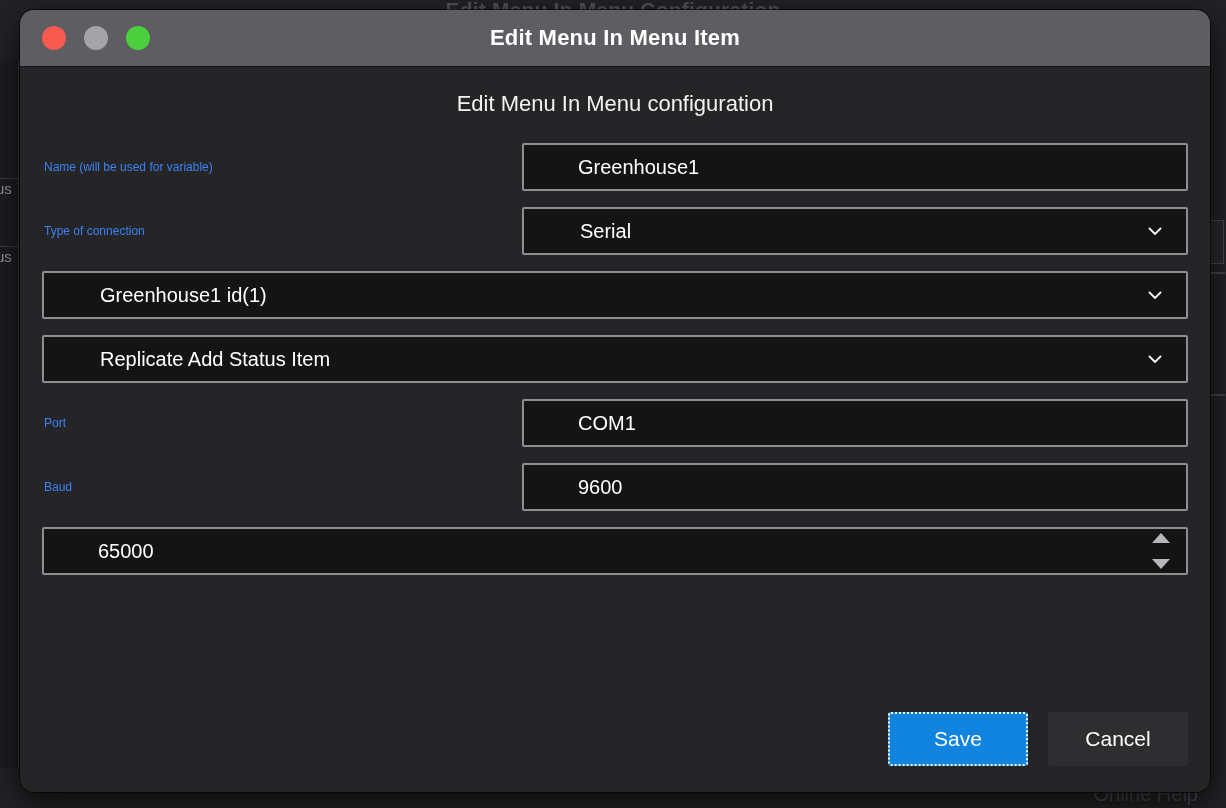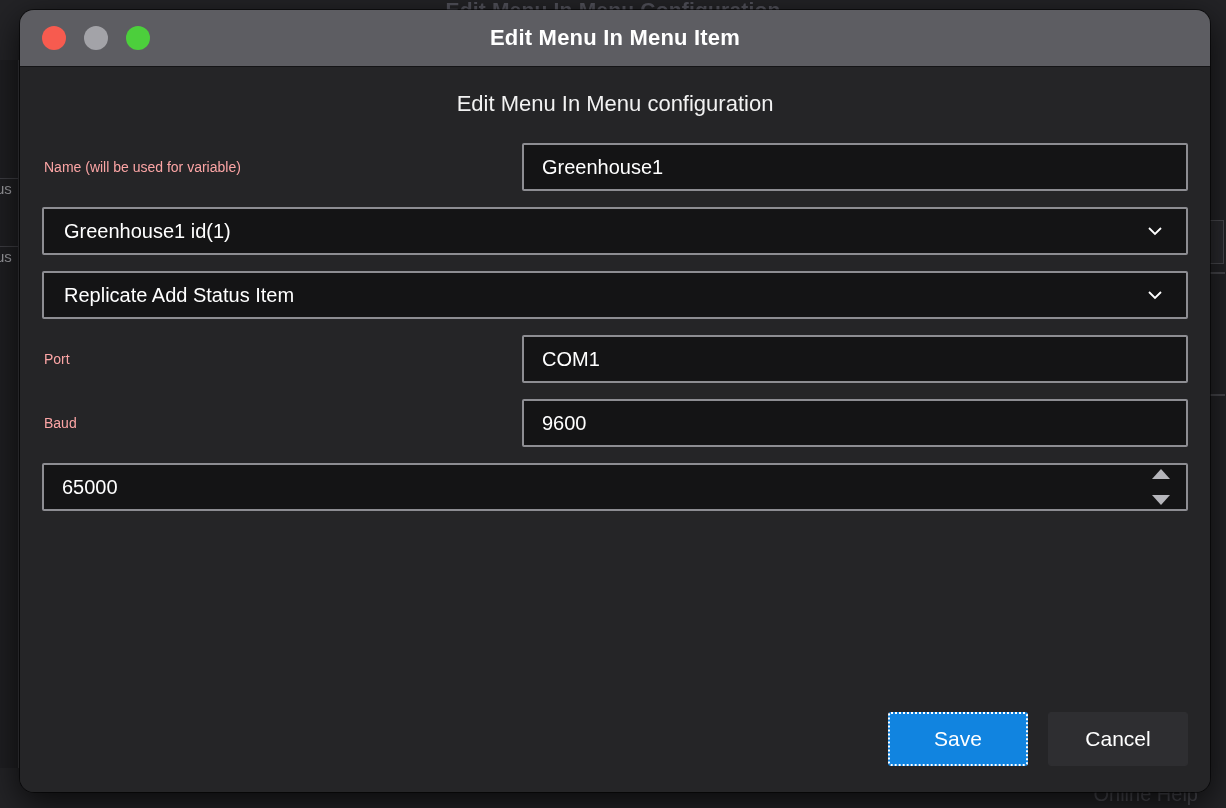--- a/index.html
+++ b/index.html
@@ -159,38 +159,39 @@
   .form {
     margin-top: 6px;
   }
   .row {
     display: flex;
     align-items: center;
     height: 64px;
   }
   .row .label {
     flex: 0 0 478px;
-    font-size: 14px;
-    color: #fca5a5;
+    font-size: 12px;
+    color: #3b82f6;
     padding-left: 2px;
     white-space: nowrap;
   }
   .field-wrap {
     flex: 1 1 auto;
     position: relative;
   }
   .field {
     position: relative;
     height: 48px;
     border: 2px solid #8d8d92;
     background: #141415;
     border-radius: 2px;
     display: flex;
     align-items: center;
     box-sizing: border-box;
+    padding-left: 36px;
   }
   .field .value {
     font-size: 20px;
     color: #ffffff;
     padding-left: 18px;
     white-space: nowrap;
     overflow: hidden;
   }
   .field.dropdown .value { padding-left: 20px; }
 
@@ -297,20 +298,33 @@
 
       <div class="row">
         <div class="label">Name (will be used for variable)</div>
         <div class="field-wrap">
           <div class="field">
             <div class="value">Greenhouse1</div>
           </div>
         </div>
       </div>
 
+      <div class="row">
+        <div class="label">Type of connection</div>
+        <div class="field-wrap">
+          <div class="field dropdown">
+            <div class="value">Serial</div>
+            <span class="chevron">
+              <svg width="18" height="18" viewBox="0 0 18 18">
+                  <path d="M3 6 L9 12 L15 6" fill="none" stroke="#ffffff" stroke-width="1.8"></path>
+                </svg>
+            </span>
+          </div>
+        </div>
+      </div>
 
       <div class="row">
         <div class="field-wrap">
           <div class="field dropdown">
             <div class="value">Greenhouse1 id(1)</div>
             <span class="chevron">
               <svg width="18" height="18" viewBox="0 0 18 18">
                   <path d="M3 6 L9 12 L15 6" fill="none" stroke="#ffffff" stroke-width="1.8"></path>
                 </svg>
             </span>

